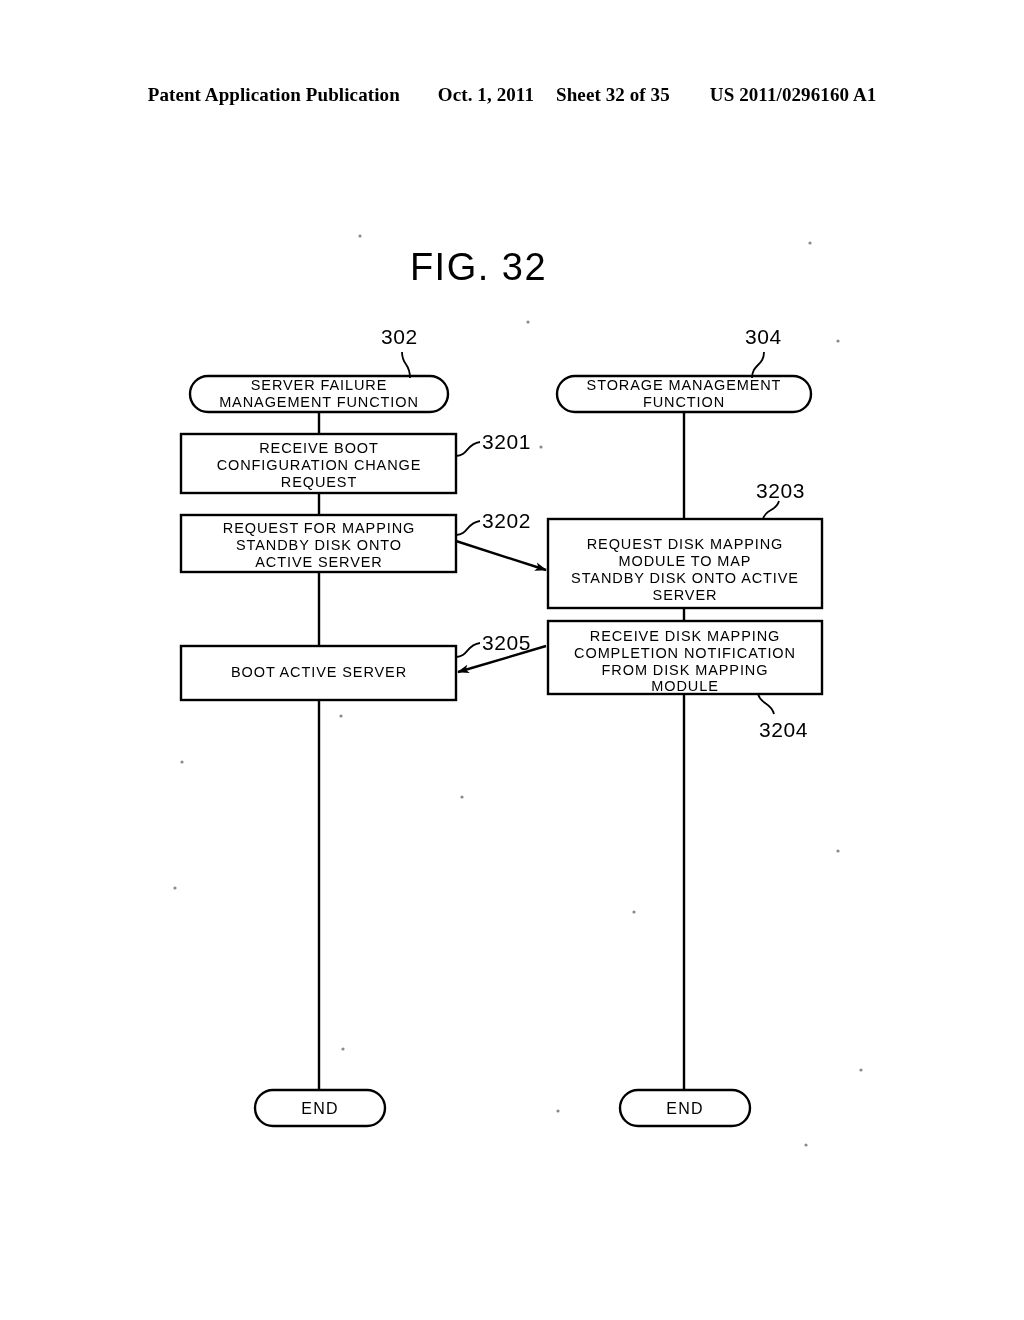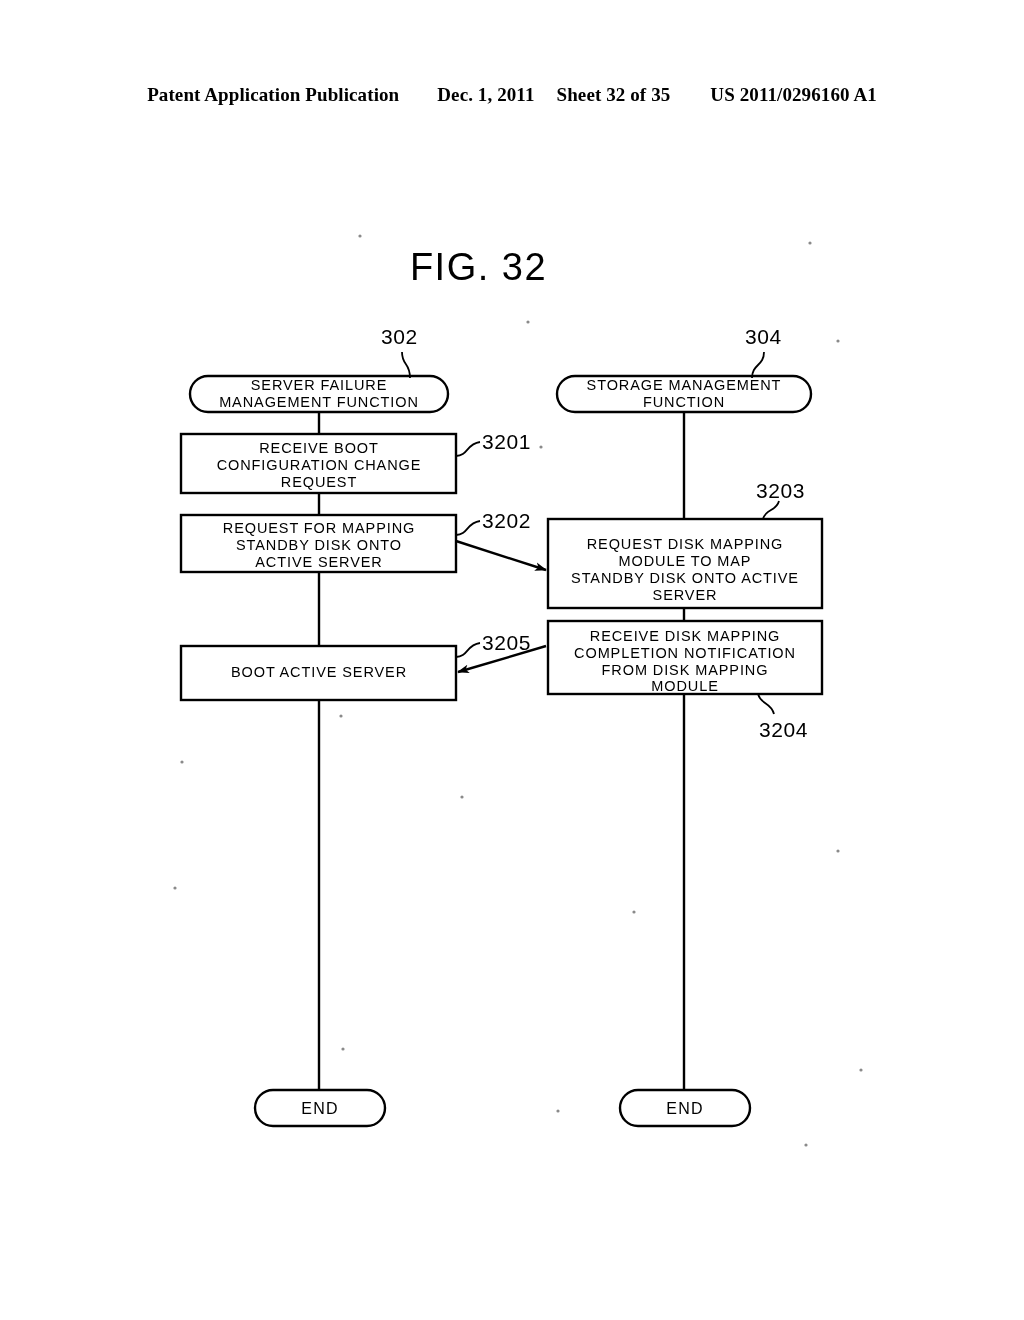--- a/index.html
+++ b/index.html
@@ -95,21 +95,21 @@
     stroke-width: 1.8;
     fill: none;
   }
   .speck { fill: #8a8a8a; }
 </style>
 </head>
 <body>
 
 <div class="page-header">
   <span class="hdr-pub">Patent Application Publication</span>
-  <span class="hdr-date">Dec. 1, 2011</span>
+  <span class="hdr-date">Oct. 1, 2011</span>
   <span class="hdr-sheet">Sheet 32 of 35</span>
   <span class="hdr-num">US 2011/0296160 A1</span>
 </div>
 
 <div class="fig-title">FIG. 32</div>
 
 <svg id="flow-canvas" viewBox="0 0 1024 1320" xmlns="http://www.w3.org/2000/svg">
 
   <defs>
     <marker id="arrowhead" markerWidth="12" markerHeight="10" refX="11" refY="5" orient="auto" markerUnits="userSpaceOnUse">

